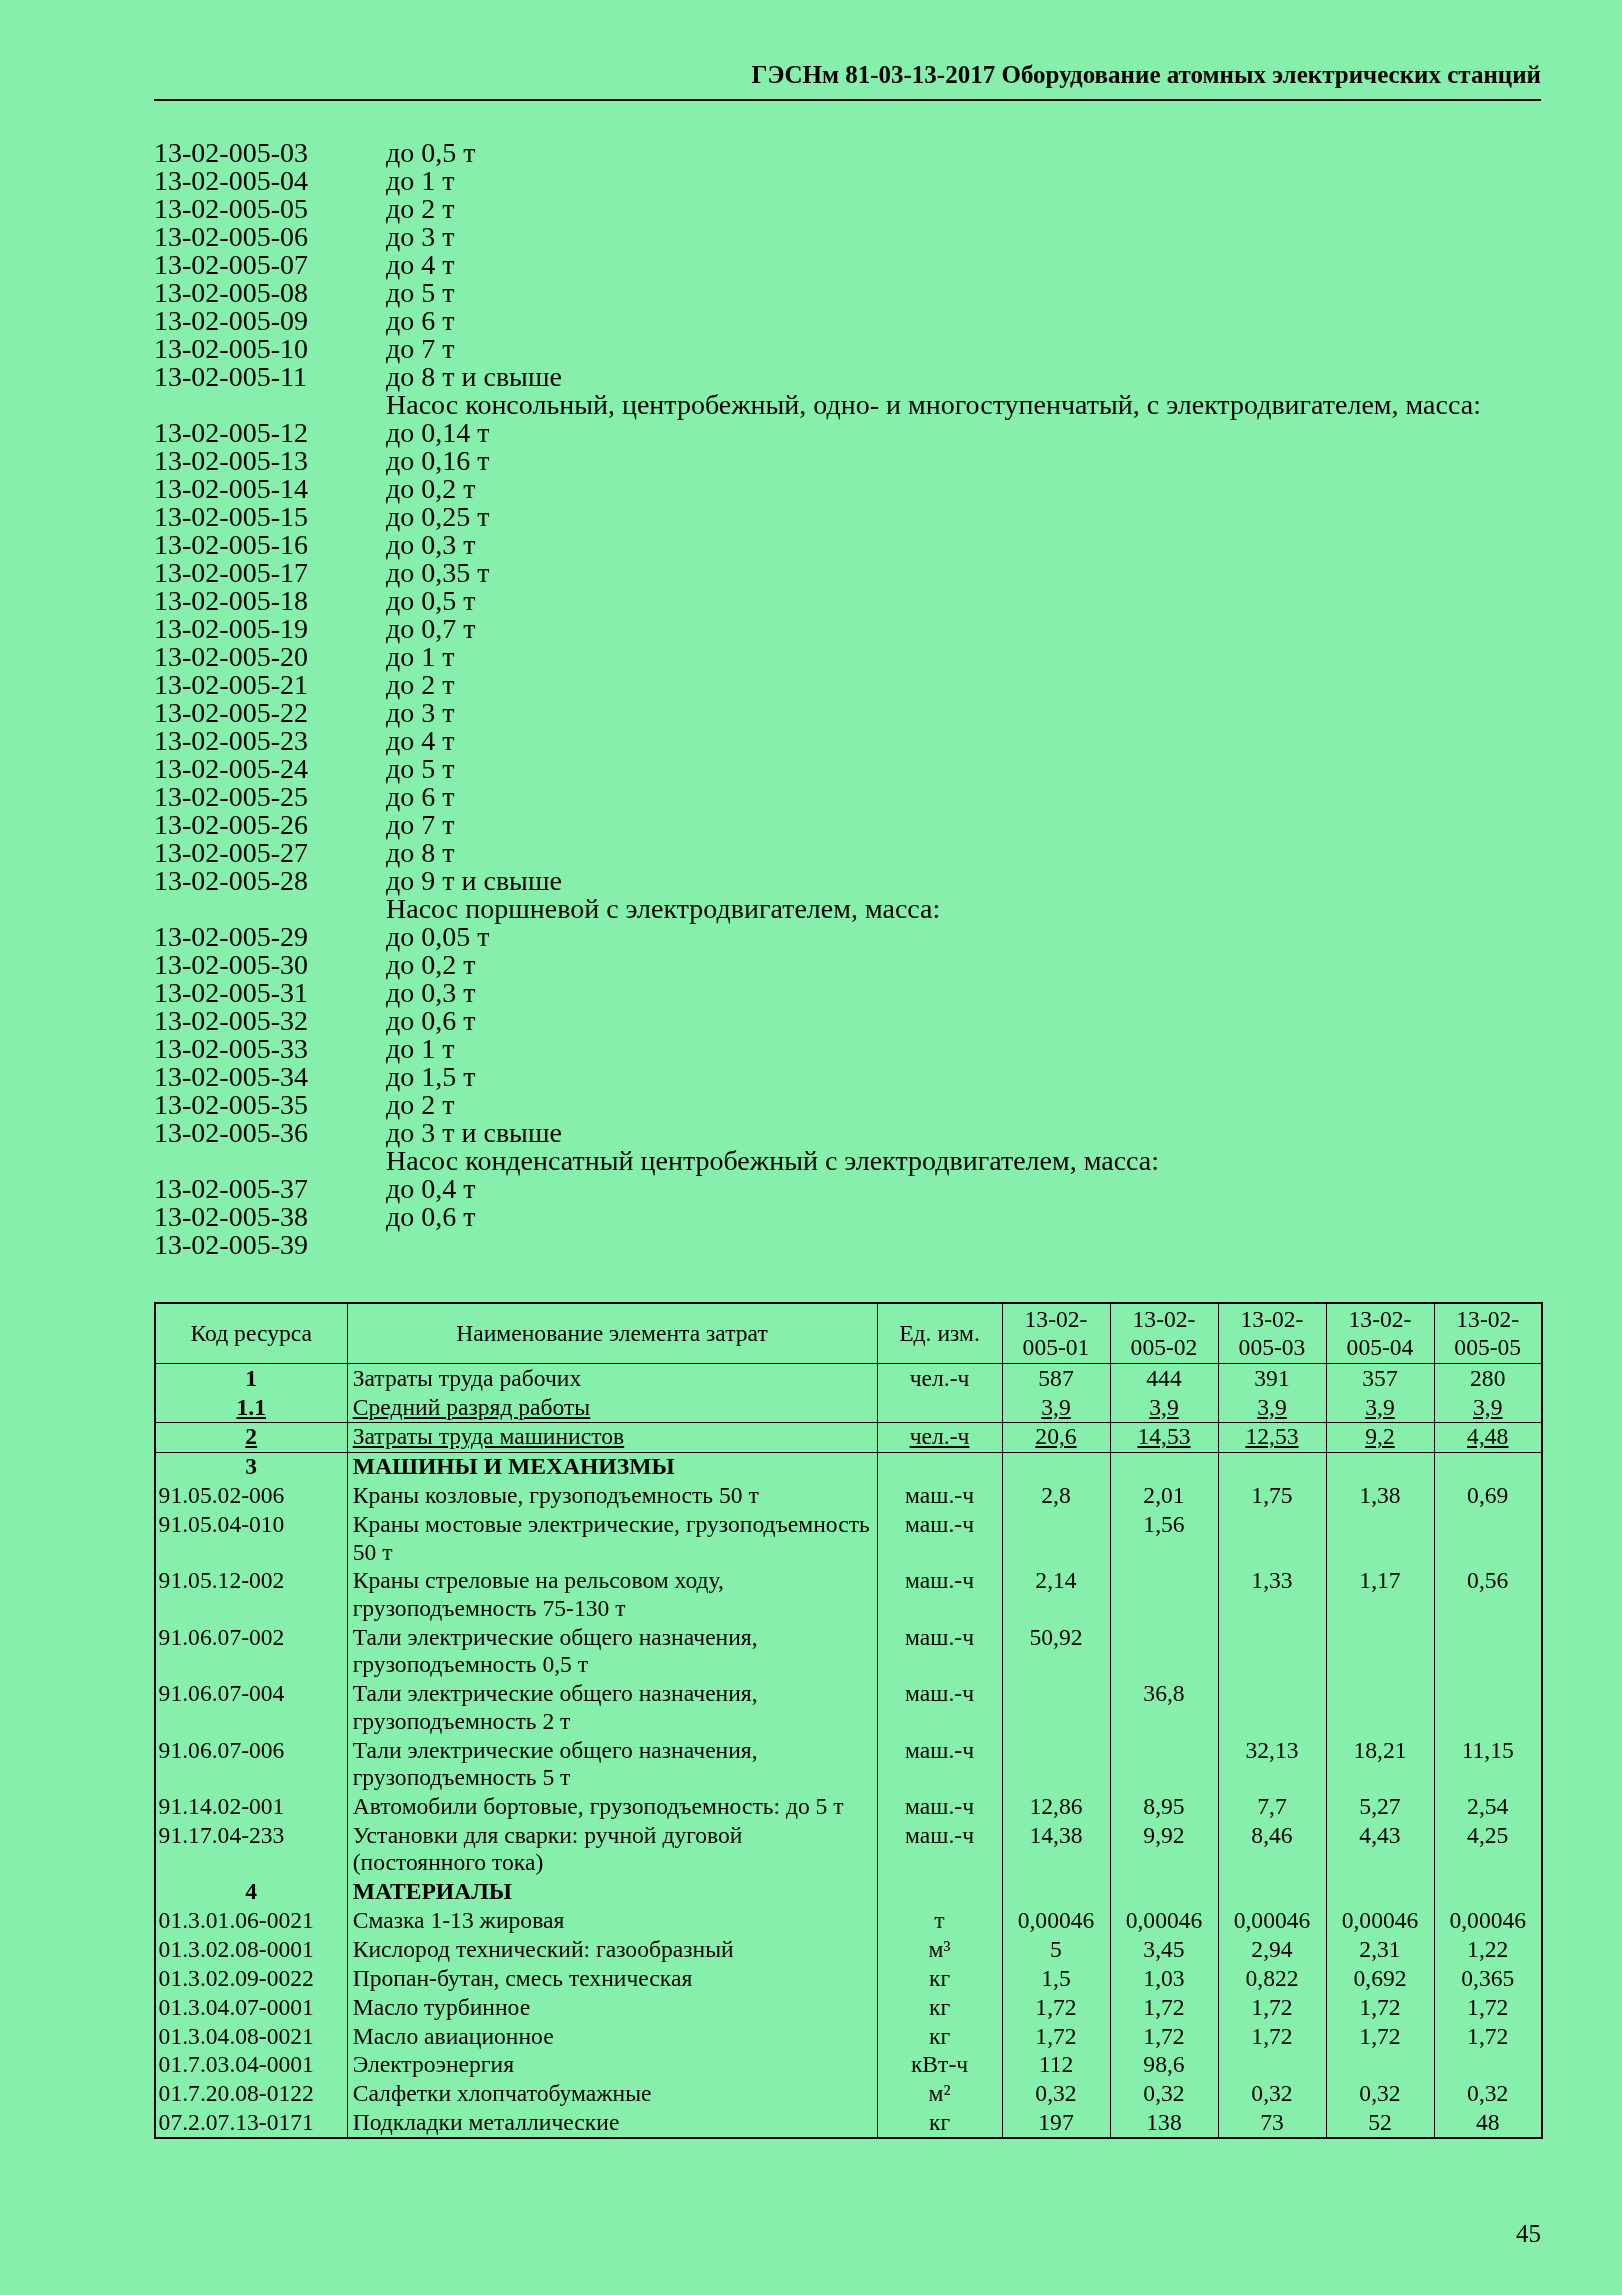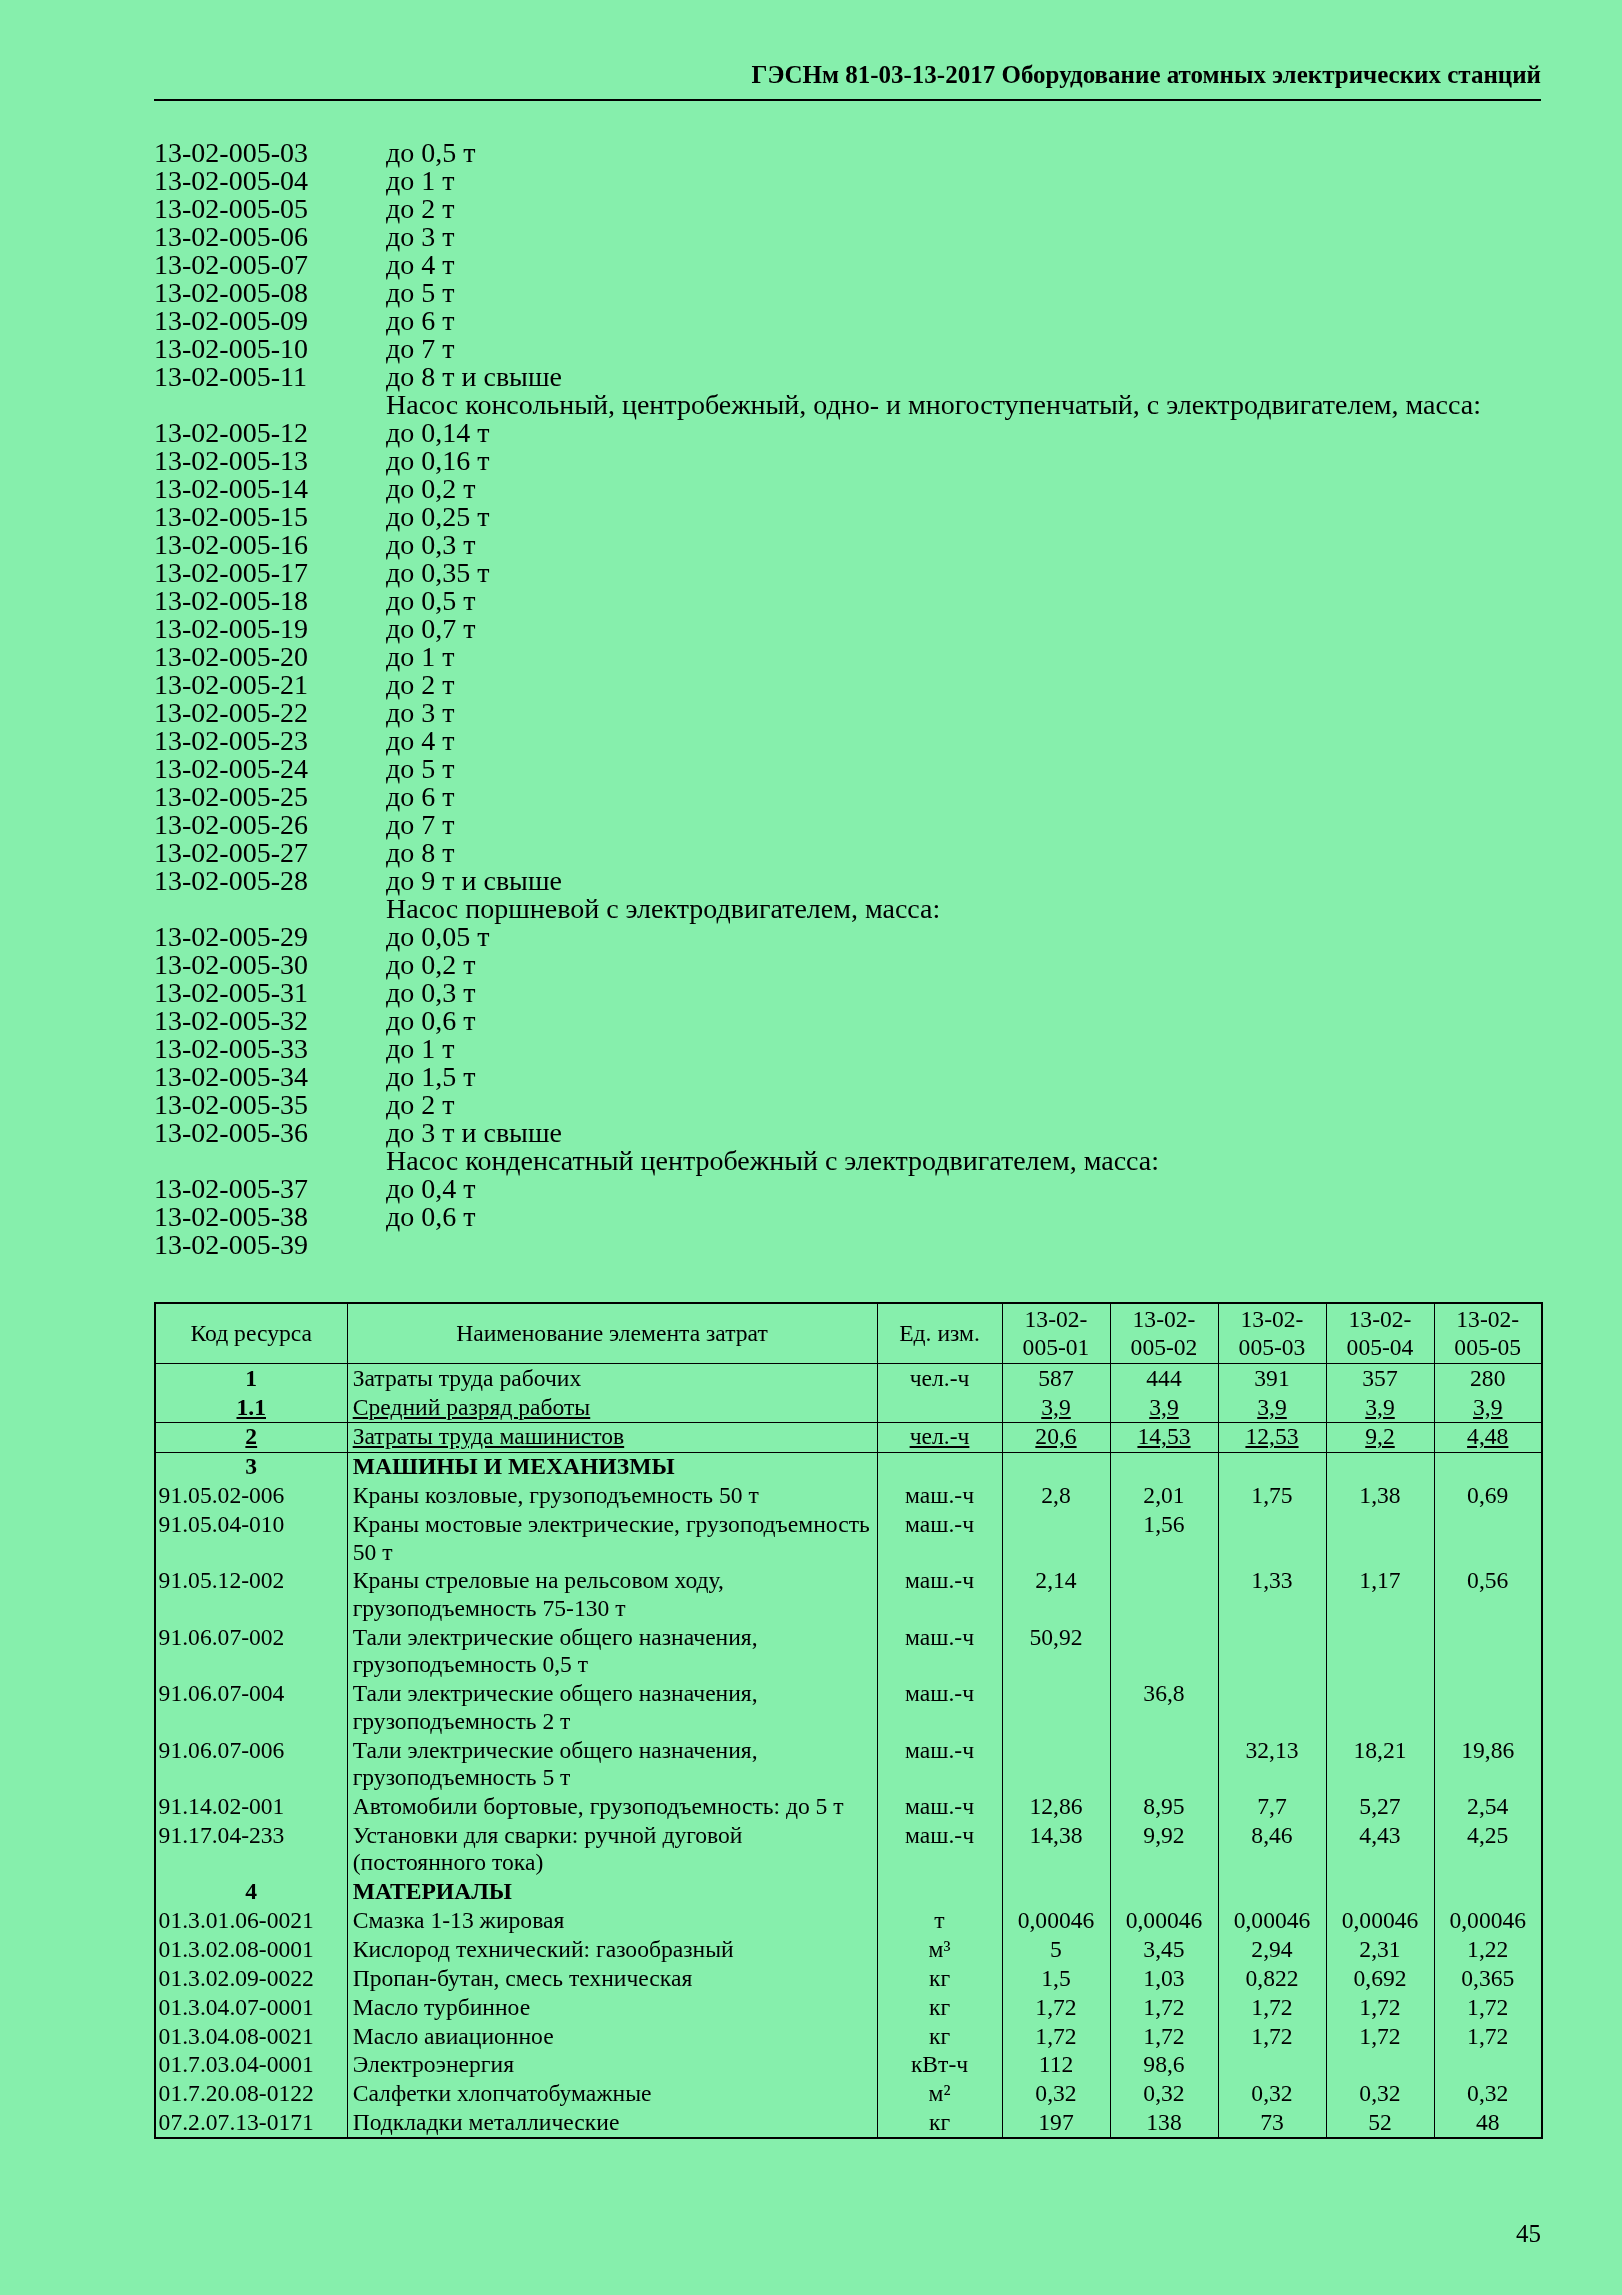--- a/index.html
+++ b/index.html
@@ -378,21 +378,21 @@
           <td class="c-val"></td>
         </tr>
         <tr>
           <td class="c-code">91.06.07-006</td>
           <td class="c-name">Тали электрические общего назначения, грузоподъемность 5 т</td>
           <td class="c-unit">маш.-ч</td>
           <td class="c-val"></td>
           <td class="c-val"></td>
           <td class="c-val">32,13</td>
           <td class="c-val">18,21</td>
-          <td class="c-val">19,86</td>
+          <td class="c-val">11,15</td>
         </tr>
         <tr>
           <td class="c-code">91.14.02-001</td>
           <td class="c-name">Автомобили бортовые, грузоподъемность: до 5 т</td>
           <td class="c-unit">маш.-ч</td>
           <td class="c-val">12,86</td>
           <td class="c-val">8,95</td>
           <td class="c-val">7,7</td>
           <td class="c-val">5,27</td>
           <td class="c-val">2,54</td>

